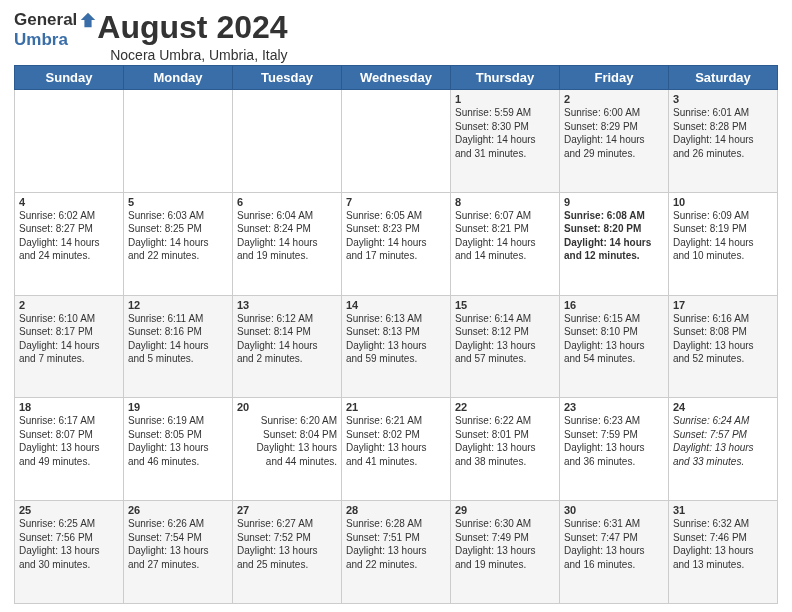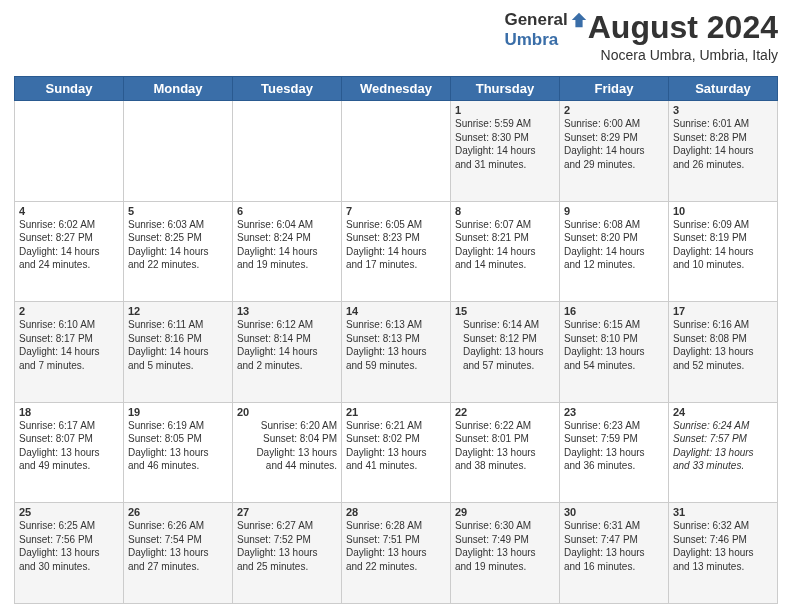--- a/index.html
+++ b/index.html
@@ -12,23 +12,23 @@
     }
     .page {
       width: 792px;
       height: 612px;
       padding: 10px 14px 8px 14px;
       display: flex;
       flex-direction: column;
     }
     .header {
       display: flex;
-      justify-content: flex-end;
+      justify-content: flex-start;
       align-items: flex-start;
-      margin-bottom: 13px;
+      margin-bottom: 2px;
     }
     .logo {
       display: flex;
       flex-direction: column;
       align-items: flex-start;
     }
     .logo-text {
       display: flex;
       align-items: center;
     }
@@ -204,21 +204,21 @@
             </td>
             <td>
               <span class="day-num">8</span>
               <div class="day-info" style="white-space: pre-line;">Sunrise: 6:07 AM
 Sunset: 8:21 PM
 Daylight: 14 hours
 and 14 minutes.</div>
             </td>
             <td>
               <span class="day-num">9</span>
-              <div class="day-info" style="white-space: pre-line;">Sunrise: 6:08 AM
+              <div class="day-info" style="white-space: pre-line; font-weight: bold;">Sunrise: 6:08 AM
 Sunset: 8:20 PM
 Daylight: 14 hours
 and 12 minutes.</div>
             </td>
             <td>
               <span class="day-num">10</span>
               <div class="day-info" style="white-space: pre-line;">Sunrise: 6:09 AM
 Sunset: 8:19 PM
 Daylight: 14 hours
 and 10 minutes.</div>
@@ -248,21 +248,21 @@
             </td>
             <td>
               <span class="day-num">14</span>
               <div class="day-info" style="white-space: pre-line;">Sunrise: 6:13 AM
 Sunset: 8:13 PM
 Daylight: 13 hours
 and 59 minutes.</div>
             </td>
             <td>
               <span class="day-num">15</span>
-              <div class="day-info" style="white-space: pre-line; margin-left: 8px;">Sunrise: 6:14 AM
+              <div class="day-info" style="white-space: pre-line;">Sunrise: 6:14 AM
 Sunset: 8:12 PM
 Daylight: 13 hours
 and 57 minutes.</div>
             </td>
             <td>
               <span class="day-num">16</span>
               <div class="day-info" style="white-space: pre-line;">Sunrise: 6:15 AM
 Sunset: 8:10 PM
 Daylight: 13 hours
 and 54 minutes.</div>

